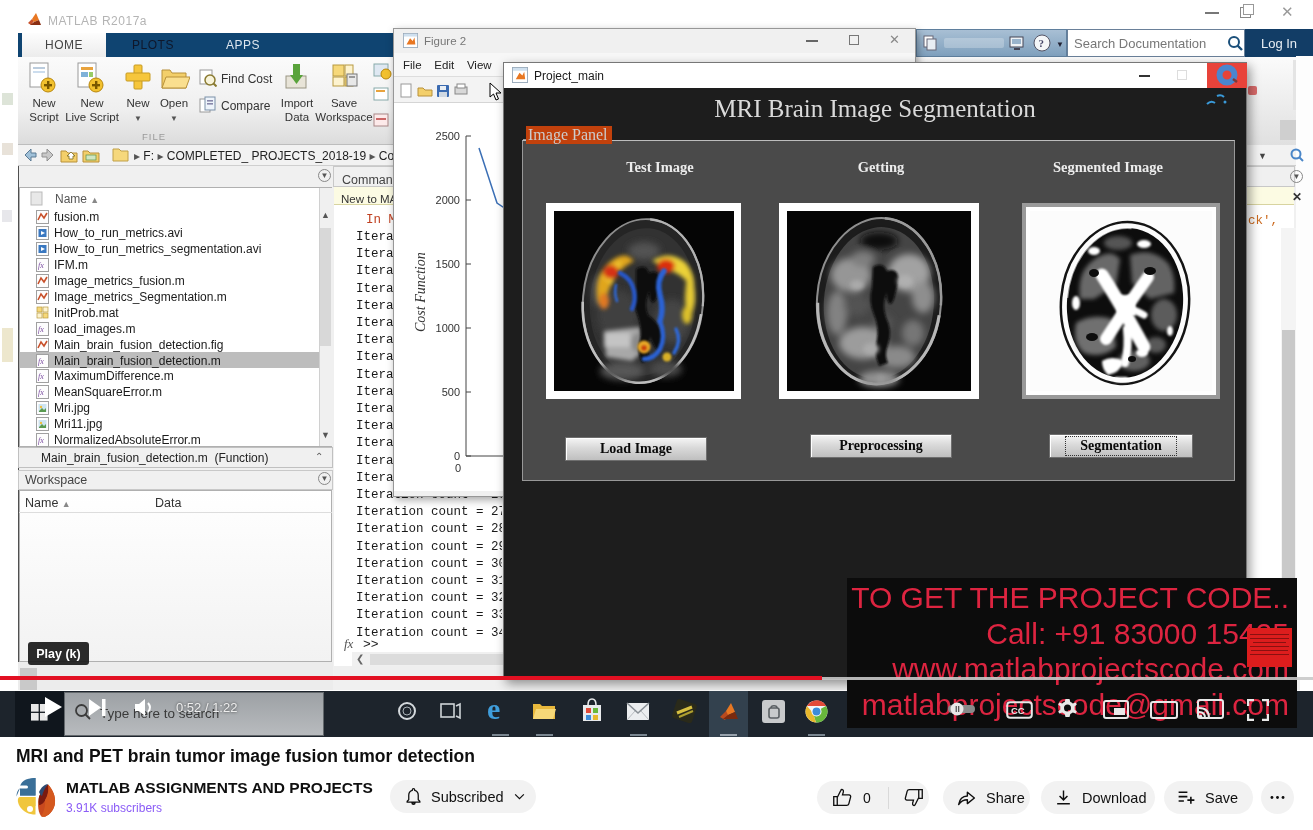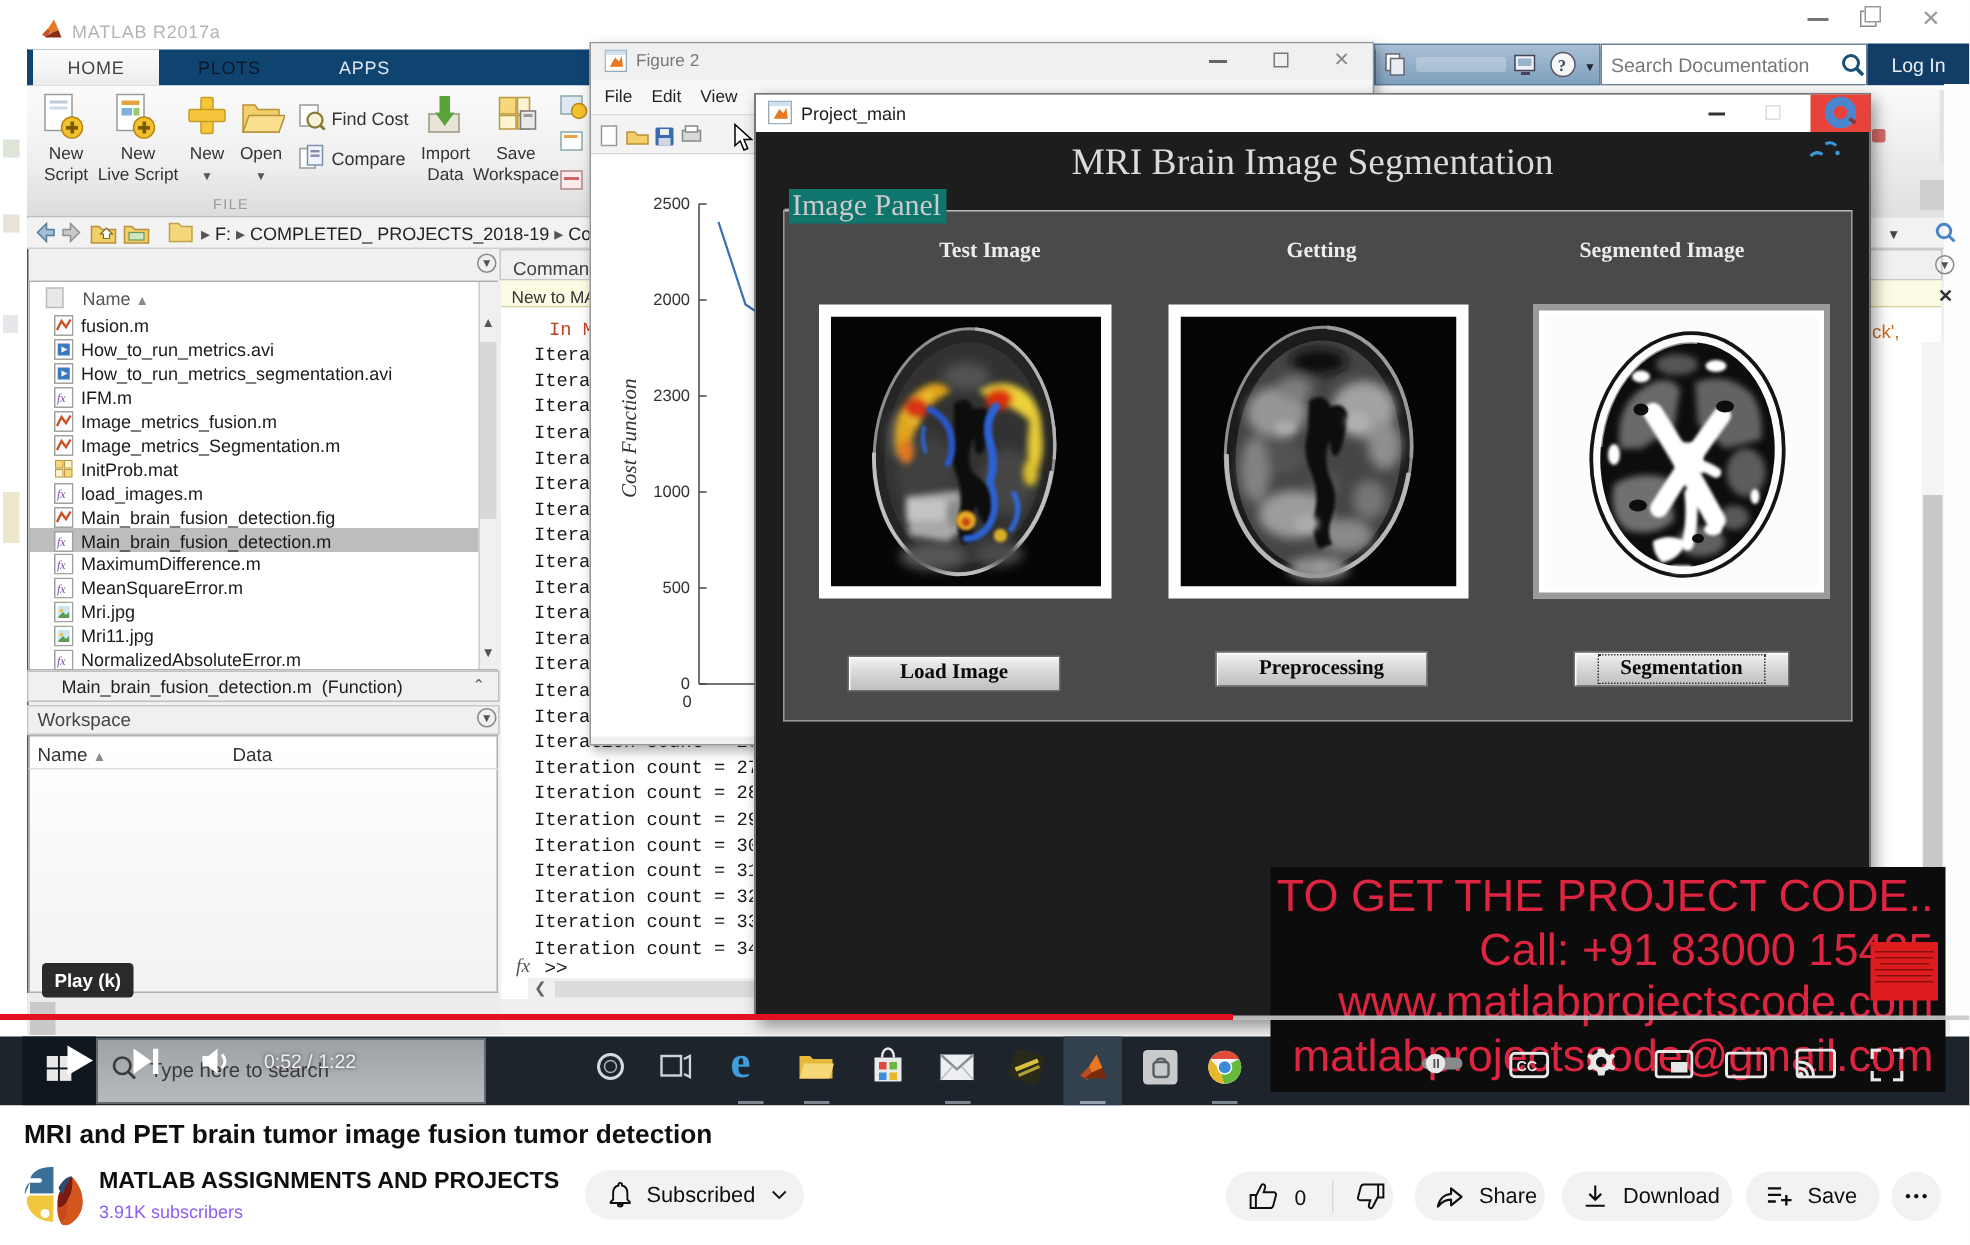--- a/index.html
+++ b/index.html
@@ -1,20 +1,20 @@
 <!DOCTYPE html>
 <html><head>
 <meta charset="utf-8">
 <style>
 *{margin:0;padding:0;box-sizing:border-box}
 html,body{width:1313px;height:830px;overflow:hidden;background:#fff}
 body{font-family:"Liberation Sans",sans-serif;position:relative}
 .a{position:absolute}
 .ser{font-family:"Liberation Serif",serif}
-.mono{font-family:Liberation Sans, sans-serif}
+.mono{font-family:Liberation Mono, monospace}
 .pill{position:absolute;background:#f2f2f2;border-radius:18px;display:flex;align-items:center;color:#0f0f0f;font-size:14px}
 .mbtn{position:absolute;background:linear-gradient(180deg,#f5f5f5 0%,#d9d9d9 45%,#bfbfbf 100%);border:1px solid #6e6e6e;box-shadow:inset 1px 1px 0 #ffffff;color:#0a0a0a;font-weight:bold;font-family:"Liberation Serif",serif;font-size:14px;display:flex;align-items:center;justify-content:center}
 .tick{position:absolute;color:#333;font-size:11px;text-align:right;width:30px}
 .irow{position:absolute;left:356px;width:146px;overflow:hidden;white-space:nowrap;color:#1a1a1a;font-family:"Liberation Mono",monospace;font-size:12.5px}
 .frow{position:absolute;left:36px;height:16px;display:flex;align-items:center;font-size:12px;color:#1a1a1a;white-space:nowrap}
 .frow svg{margin-right:5px;flex:none}
 </style>
 </head>
 <body>
 
@@ -344,21 +344,21 @@
       <line x1="72" y1="97" x2="77" y2="97"></line>
       <line x1="72" y1="161" x2="77" y2="161"></line>
       <line x1="72" y1="225" x2="77" y2="225"></line>
       <line x1="72" y1="289" x2="77" y2="289"></line>
       <line x1="72" y1="353" x2="77" y2="353"></line>
     </g>
     <polyline points="85,45 103,100 109,104 115,103" fill="none" stroke="#3b6fb5" stroke-width="1.5"></polyline>
   </svg>
   <div class="tick" style="left:430px;top:130px">2500</div>
   <div class="tick" style="left:430px;top:194px">2000</div>
-  <div class="tick" style="left:430px;top:258px">2300</div>
+  <div class="tick" style="left:430px;top:258px">1500</div>
   <div class="tick" style="left:430px;top:322px">1000</div>
   <div class="tick" style="left:430px;top:386px">500</div>
   <div class="tick" style="left:430px;top:450px">0</div>
   <div class="a" style="left:455px;top:462px;font-size:11px;color:#333">0</div>
   <div class="a ser" style="left:384px;top:280px;font-size:14px;font-style:italic;color:#333;transform:rotate(-90deg);transform-origin:center;white-space:nowrap;width:72px;text-align:center;left:385px;top:288px">Cost Function</div>
 
   <svg class="a" style="left:489px;top:82px" width="13" height="19" viewBox="0 0 13 19">
     <polygon points="1,1 1,15 4.5,12 7,18 9.5,17 7,11 12,11" fill="#fff" stroke="#000" stroke-width="1"></polygon>
   </svg>
 
@@ -387,21 +387,21 @@
     <circle cx="20" cy="10" r="1.5" fill="#3a9ad9"></circle>
   </svg>
   <svg class="a" style="left:914px;top:150px" width="20" height="16" viewBox="0 0 20 16">
     <path d="M2 10 Q6 4 12 8" stroke="#3a9ad9" stroke-width="2" fill="none"></path>
     <circle cx="15" cy="5" r="1.5" fill="#3a9ad9"></circle>
     <circle cx="4" cy="13" r="1.2" fill="#3a9ad9"></circle>
   </svg>
 
   <div class="a" style="left:522px;top:140px;width:713px;height:341px;background:#4a4a4a;border:1px solid #989898;border-top-color:#bdbdbd"></div>
   <div class="a" style="left:523px;top:139px;width:4px;height:1px;background:#999"></div>
-  <div class="a ser" style="left:526px;top:126px;background:#0f766e;padding:0 4px 0 2px;font-size:20px;color:#cccccc">Image Panel</div>
+  <div class="a ser" style="left:526px;top:126px;background:#c2410c;padding:0 4px 0 2px;font-size:16px;color:#cccccc">Image Panel</div>
   <div class="a ser" style="left:560px;top:159px;width:200px;text-align:center;font-size:14.5px;font-weight:bold;color:#ececec">Test Image</div>
   <div class="a ser" style="left:781px;top:159px;width:200px;text-align:center;font-size:14.5px;font-weight:bold;color:#ececec">Getting</div>
   <div class="a ser" style="left:1008px;top:159px;width:200px;text-align:center;font-size:14.5px;font-weight:bold;color:#ececec">Segmented Image</div>
 
   <div class="a" style="left:546px;top:203px;width:195px;height:196px;background:#fff"></div>
   <div class="a" style="left:779px;top:203px;width:200px;height:196px;background:#fff"></div>
   <div class="a" style="left:1022px;top:203px;width:198px;height:196px;background:#fff;border:4px solid #9a9a9a"></div>
 
   <svg class="a" style="left:554px;top:211px" width="180" height="180" viewBox="0 0 180 180">
     <defs>

